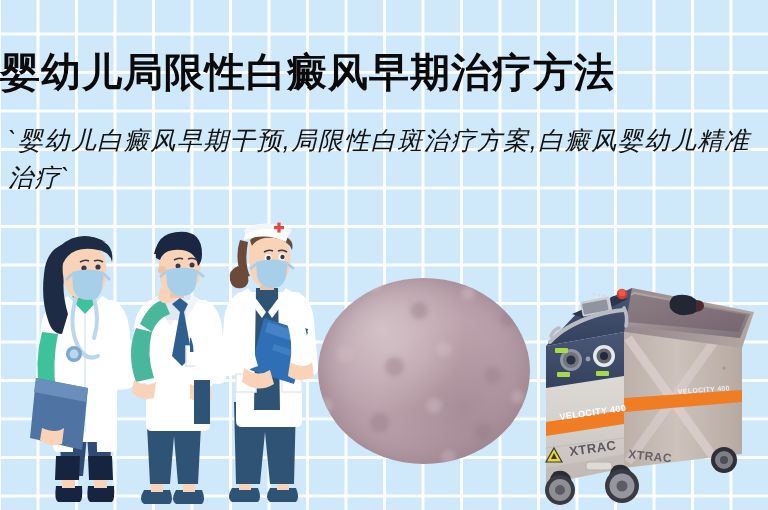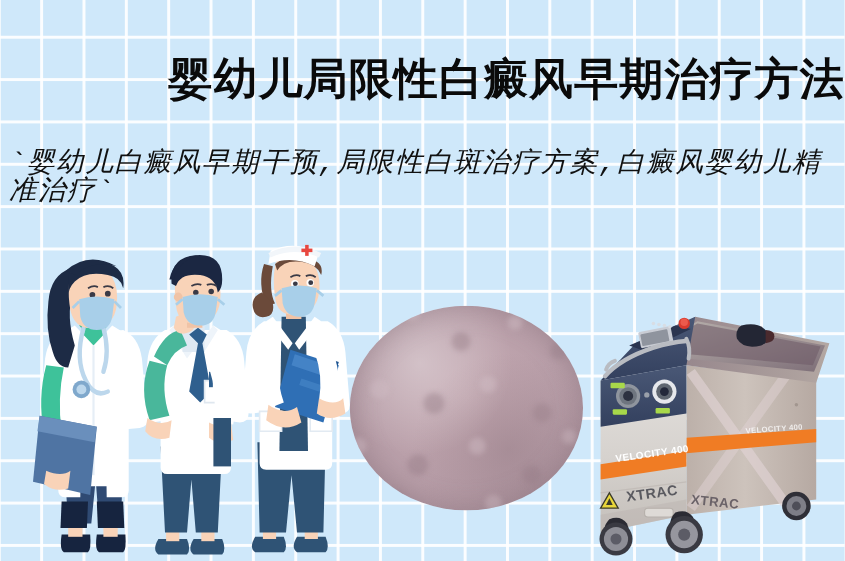--- a/index.html
+++ b/index.html
@@ -24,38 +24,38 @@
     background-size: 38.5px 38.5px;
     background-position: -2px -6px;
   }
 
   
   .headline {
     position: absolute;
     top: 48px;
     left: 0;
     width: 768px;
-    text-align: right;
+    text-align: left;
     font-size: 40px;
     line-height: 48px;
     font-weight: bold;
     color: #0a0a0a;
     letter-spacing: 1px;
     white-space: nowrap;
     z-index: 20;
   }
 
   .subhead {
     position: absolute;
-    top: 136px;
+    top: 122px;
     left: 8px;
     width: 752px;
-    font-family: Liberation Mono, monospace;
+    font-family: Liberation Sans, sans-serif;
     font-size: 25px;
-    line-height: 26px;
+    line-height: 37px;
     font-style: italic;
     color: #111111;
     letter-spacing: 1.5px;
     z-index: 20;
   }
 
   
   .stage {
     position: absolute;
     left: 0;

